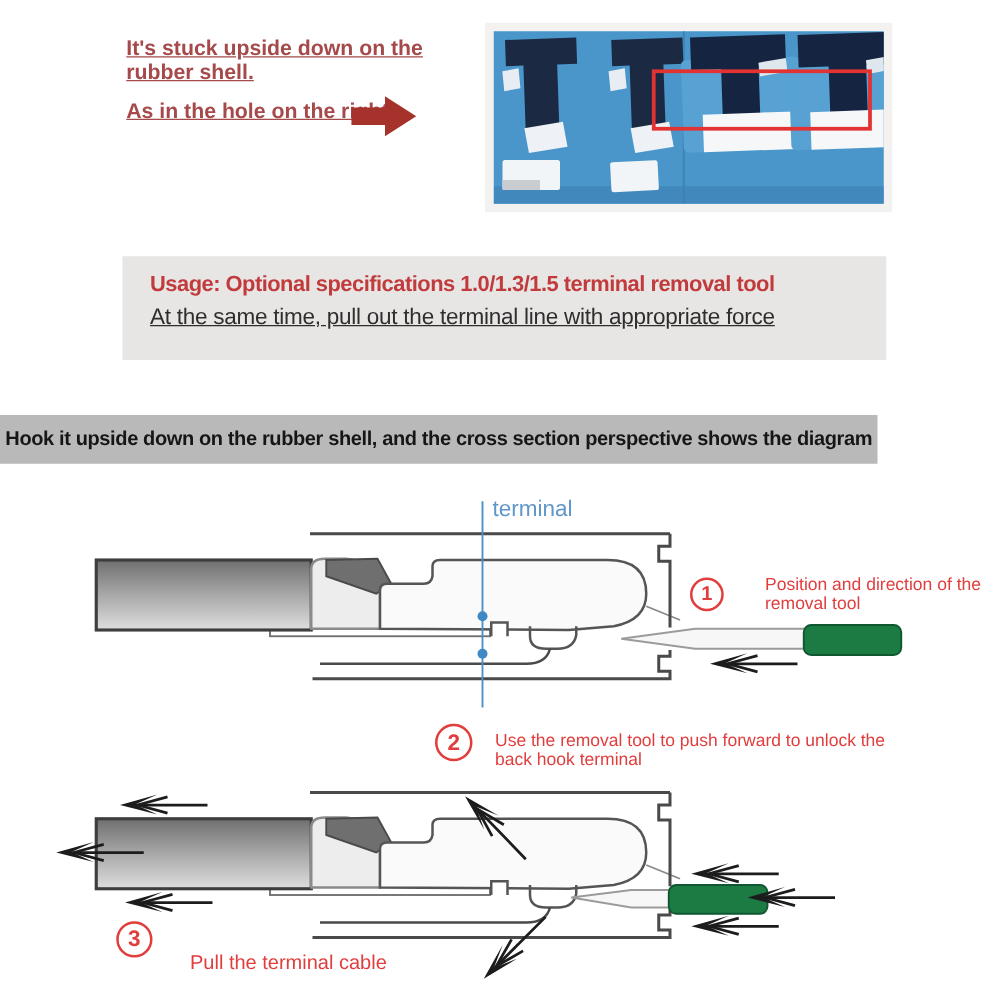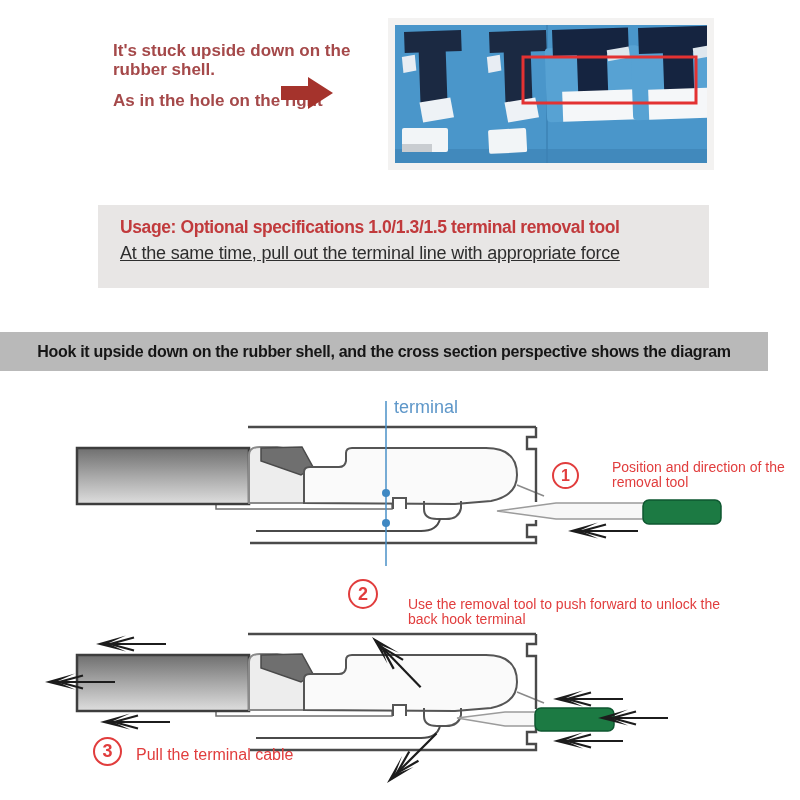--- a/index.html
+++ b/index.html
@@ -1,34 +1,34 @@
 <!DOCTYPE html>
 <html><head>
 <meta charset="utf-8">
 <style>
   html,body{margin:0;padding:0;background:#ffffff;}
   .page{position:relative;width:800px;height:800px;background:#ffffff;overflow:hidden;
         font-family:"Liberation Sans",sans-serif;}
   .abs{position:absolute;}
 
   
-  .intro-p{margin:12px;color:#a5494a;font-size:17px;font-weight:bold;line-height:1.1;}
+  .intro-p{margin:0;color:#a5494a;font-size:17px;font-weight:bold;line-height:1.1;text-decoration:underline;}
   .intro-p1{left:101px;top:30px;width:240px;}
   .intro-p2{left:101px;top:80px;white-space:nowrap;}
   .red-arrow{left:281px;top:76px;}
   .photo-svg{left:388px;top:18px;}
 
   
   .usage{left:98px;top:205px;width:611px;height:83px;background:#e8e6e5;box-sizing:border-box;
          padding:12px 10px 16px 22px;}
   .usage-h{margin:0;color:#c13a3c;font-weight:bold;font-size:17.5px;letter-spacing:-0.4px;white-space:nowrap;}
   .usage-b{margin:5px 0 0 0;color:#2e2e2e;font-size:18px;letter-spacing:-0.2px;width:560px;line-height:1.15;text-decoration:underline;}
 
   
-  .banner{left:0;top:332px;width:768px;height:39px;background:#b9b9b9;display:flex;
+  .banner{left:0;top:332px;width:702px;height:39px;background:#b9b9b9;display:flex;
           align-items:center;justify-content:center;}
   .banner span{color:#161616;font-weight:bold;font-size:16px;letter-spacing:-0.3px;white-space:nowrap;}
 
   
   .diagram-svg{left:0;top:390px;}
   .t-label{left:394px;top:397px;color:#5e97c9;font-size:18px;}
   .badge{border:2px solid #e13d3d;border-radius:50%;color:#e13d3d;font-weight:bold;
          display:flex;align-items:center;justify-content:center;box-sizing:border-box;background:transparent;}
   .badge1{left:552px;top:462px;width:27px;height:27px;font-size:16px;}
   .badge2{left:348px;top:579px;width:30px;height:30px;font-size:18px;}
@@ -156,18 +156,18 @@
       </g>
     </g>
   </svg>
 
   <span class="abs t-label">terminal</span>
 
   <span class="abs badge badge1">1</span>
   <p class="abs step-text step1" style="margin:0">Position and direction of the removal tool</p>
 
   <span class="abs badge badge2">2</span>
-  <p class="abs step-text step2" style="margin:16px">Use the removal tool to push forward to unlock the back hook terminal</p>
+  <p class="abs step-text step2" style="margin:4px">Use the removal tool to push forward to unlock the back hook terminal</p>
 
   <span class="abs badge badge3">3</span>
-  <p class="abs step-text step3" style="margin:0">Pull the terminal cable</p>
+  <p class="abs step-text step3" style="margin:16px">Pull the terminal cable</p>
 
 </div>
 
 </body></html>

